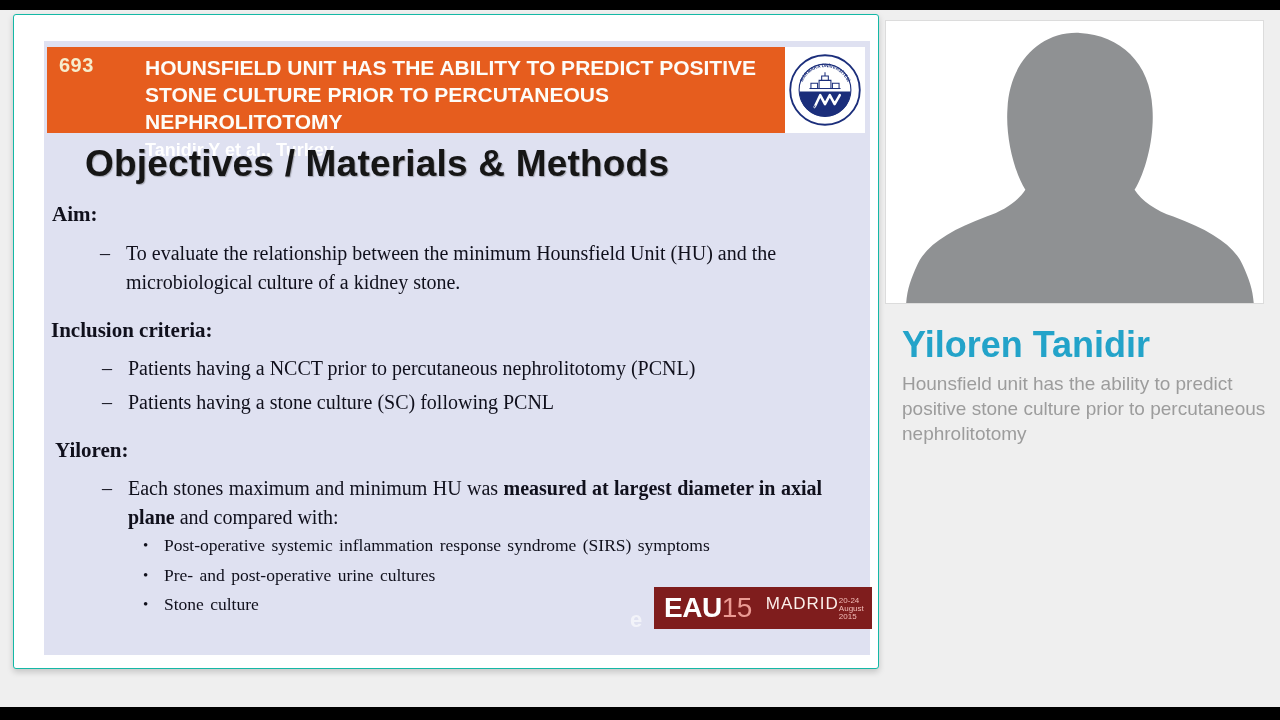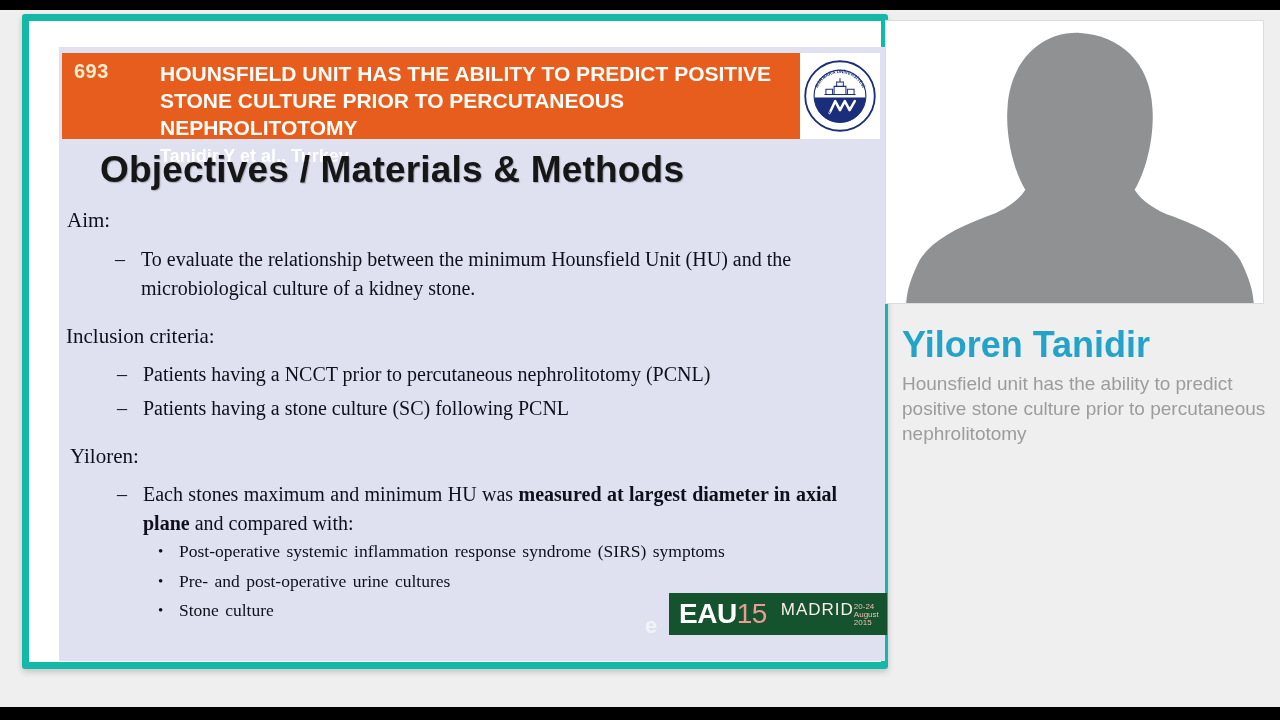--- a/index.html
+++ b/index.html
@@ -5,22 +5,22 @@
   * { margin:0; padding:0; box-sizing:border-box; }
   html,body { width:1280px; height:720px; overflow:hidden; }
   body { font-family:"Liberation Sans","DejaVu Sans",sans-serif; background:#EFEFEF; position:relative; }
 
   .letterbox { position:absolute; left:0; width:1280px; background:#000; }
   .letterbox.top { top:0; height:10px; }
   .letterbox.bottom { top:707px; height:13px; }
 
   
   .slide-card {
-    position:absolute; left:22px; top:14px; width:866px; height:655px;
-    background:#FFFFFF; border:7px solid #14b8a6; border-radius:3px;
+    position:absolute; left:13px; top:14px; width:866px; height:655px;
+    background:#FFFFFF; border:1px solid #14b8a6; border-radius:3px;
     box-shadow:0 3px 6px rgba(0,0,0,.18);
   }
   .slide {
     position:absolute; left:30px; top:26px; width:826px; height:614px;
     background:#DFE1F1;
   }
 
   
   .slide-header { position:absolute; left:3px; top:6px; width:818px; height:86px; display:flex; }
   .header-orange {
@@ -35,42 +35,42 @@
 
   
   .slide-title {
     position:absolute; left:41px; top:102px;
     font-size:37px; font-weight:700; color:#161616; letter-spacing:.2px;
     text-shadow:1px 1px 1px rgba(0,0,0,.25);
   }
 
   
   .serif { font-family:"Liberation Serif","DejaVu Serif",serif; color:#10101c; }
-  .sec-heading { position:absolute; font-weight:400; font-size:21px; }
+  .sec-heading { position:absolute; font-weight:700; font-size:21px; }
   .aim-heading { left:8px; top:161px; }
   .inc-heading { left:7px; top:277px; }
   .met-heading { left:11px; top:397px; }
 
   .bullet { position:absolute; display:flex; font-size:20px; line-height:29px; }
   .bullet .dash { width:26px; flex:0 0 26px; }
   .aim-bullet  { left:56px; top:198px; width:725px; }
   .inc-bullet1 { left:58px; top:313px; width:725px; }
   .inc-bullet2 { left:58px; top:347px; width:725px; }
   .met-bullet  { left:58px; top:433px; width:720px; }
   .met-bullet .btext { text-align:justify; }
   .met-bullet b { font-weight:700; }
 
   .subbullets { position:absolute; left:99px; top:494px; }
   .subbullet { display:flex; font-size:17.5px; line-height:21px; margin-bottom:8.5px; word-spacing:2px; }
   .subbullet .dot { width:21px; flex:0 0 21px; font-size:15px; }
 
   
   .eau-logo {
     position:absolute; left:610px; top:546px; width:218px; height:42px;
-    background:#14532d; display:flex; align-items:center; padding:0 10px;
+    background:#7f1d1d; display:flex; align-items:center; padding:0 10px;
     color:#fff;
   }
   .eau-word { font-weight:700; font-size:28px; letter-spacing:-.5px; color:#FFFFFF; }
   .eau-year { font-weight:400; font-size:28px; letter-spacing:-.5px; color:#EC9B94; }
   .eau-divider { width:1px; height:26px; background:#EC9B94; margin:0 8px 0 6px; }
   .eau-city-block { display:flex; flex-direction:row; line-height:1; }
   .eau-city { font-size:17px; letter-spacing:1px; color:#FBEFEA; font-weight:400; }
   .eau-dates { font-size:8px; color:#F2BDB8; margin-top:2px; }
 
   .watermark {

